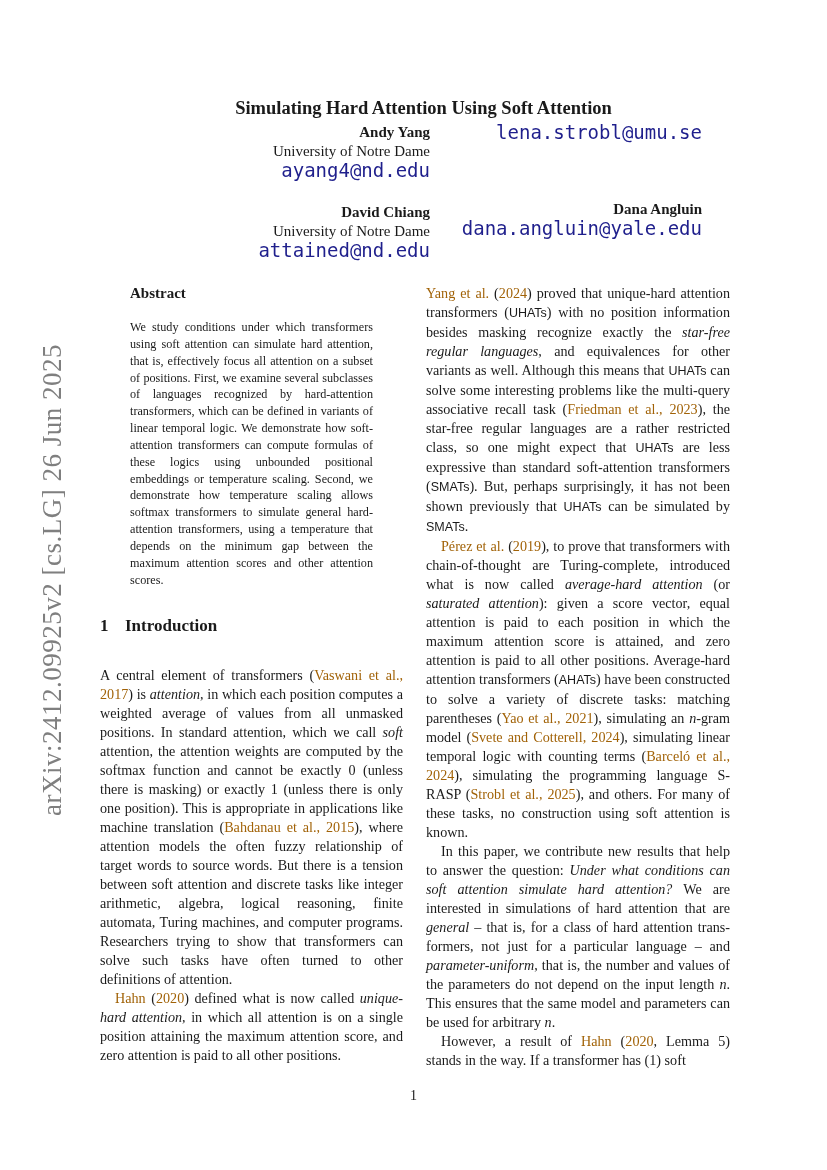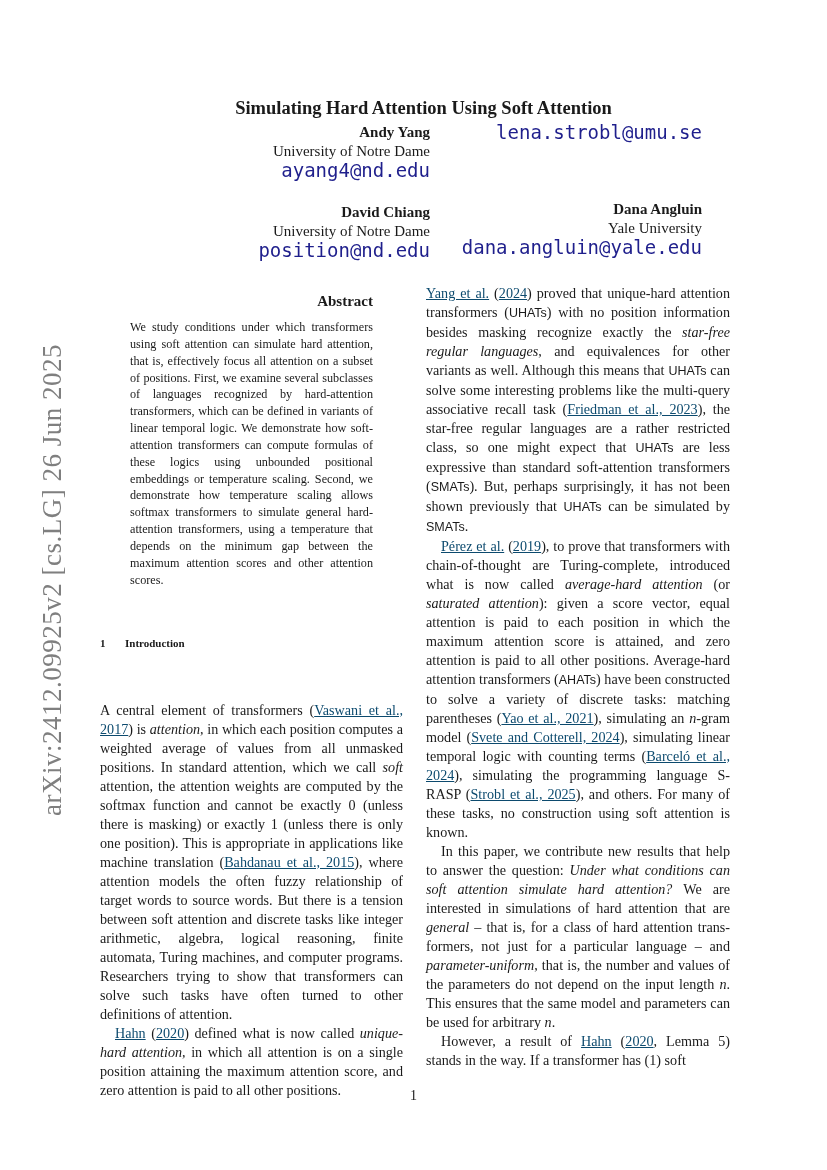--- a/index.html
+++ b/index.html
@@ -7,32 +7,32 @@
          font-family: "Liberation Serif", "DejaVu Serif", serif; color: #1a1a1a; }
   .title { position: absolute; top: 88px; left: 0; width: 827px; text-align: center;
            font-weight: bold; font-size: 18.5px; }
   .author { position: absolute; width: 300px; text-align: right; font-size: 15px; line-height: 19px; }
   .author .name { font-weight: bold; }
   .author .email { font-family: "DejaVu Sans Mono", "Liberation Mono", monospace; font-size: 19px; color: #1f1f8c; }
   .a1 { left: 130px; top: 123px; }
   .a2 { left: 402px; top: 123px; }
   .a3 { left: 130px; top: 203px; }
   .a4 { left: 402px; top: 200px; }
-  .abstract-head { position: absolute; left: 130px; top: 293px; width: 243px; text-align: right;
+  .abstract-head { position: absolute; left: 130px; top: 285px; width: 243px; text-align: left;
                    font-weight: bold; font-size: 15px; }
   .abstract { position: absolute; left: 130px; top: 319px; width: 243px; font-size: 12.2px;
               line-height: 16.85px; text-align: justify; hyphens: manual; }
-  .sec-head { position: absolute; left: 100px; top: 637px; font-weight: bold; font-size: 11px; }
+  .sec-head { position: absolute; left: 100px; top: 616px; font-weight: bold; font-size: 17px; }
   .sec-head .num { display: inline-block; width: 25px; }
   .col { position: absolute; font-size: 14.15px; line-height: 19px; text-align: justify; }
   .col p { margin: 0; }
   .col p.indent { text-indent: 15px; }
-  .left { left: 100px; top: 666px; width: 303px; margin-top: 35px; }
+  .left { left: 100px; top: 666px; width: 303px; }
   .right { left: 426px; top: 284px; width: 304px; }
-  .cite { color: #0c4a6e; text-decoration: underline; }
+  .cite { color: #a16207; }
   .sf { font-family: "Liberation Sans", "DejaVu Sans", sans-serif; font-size: 12.5px; }
   em { font-style: italic; }
   .arxiv { position: absolute; left: 52px; top: 580px; transform: translate(-50%, -50%) rotate(-90deg);
            white-space: nowrap; font-family: "Liberation Serif", "DejaVu Serif", serif;
            font-size: 27px; color: #7f7f7f; letter-spacing: 0.5px; }
   .pagenum { position: absolute; left: 0; width: 827px; top: 1088px; text-align: center; font-size: 14px; }
 </style>
 </head>
 <body>
 
@@ -44,25 +44,24 @@
   <div class="name">Andy Yang</div>
   <div>University of Notre Dame</div>
   <div class="email">ayang4@nd.edu</div>
 </div>
 <div class="author a2">
   <div class="email">lena.strobl@umu.se</div>
 </div>
 <div class="author a3">
   <div class="name">David Chiang</div>
   <div>University of Notre Dame</div>
-  <div class="email">position@nd.edu</div>
+  <div class="email">attained@nd.edu</div>
 </div>
 <div class="author a4">
   <div class="name">Dana Angluin</div>
-  <div>Yale University</div>
   <div class="email">dana.angluin@yale.edu</div>
 </div>
 
 <div class="abstract-head">Abstract</div>
 <div class="abstract">We study conditions under which trans­formers using soft attention can simulate hard attention, that is, effectively focus all attention on a subset of positions.  First, we examine several subclasses of languages recognized by hard-attention transformers, which can be defined in variants of lin­ear temporal logic.  We demonstrate how soft-attention transformers can compute for­mulas of these logics using unbounded po­sitional embeddings or temperature scal­ing.  Second, we demonstrate how tempera­ture scaling allows softmax transformers to simulate general hard-attention transform­ers, using a temperature that depends on the minimum gap between the maximum atten­tion scores and other attention scores.</div>
 
 <div class="sec-head">
   <span class="num">1</span><span>Introduction</span>
 </div>
 

